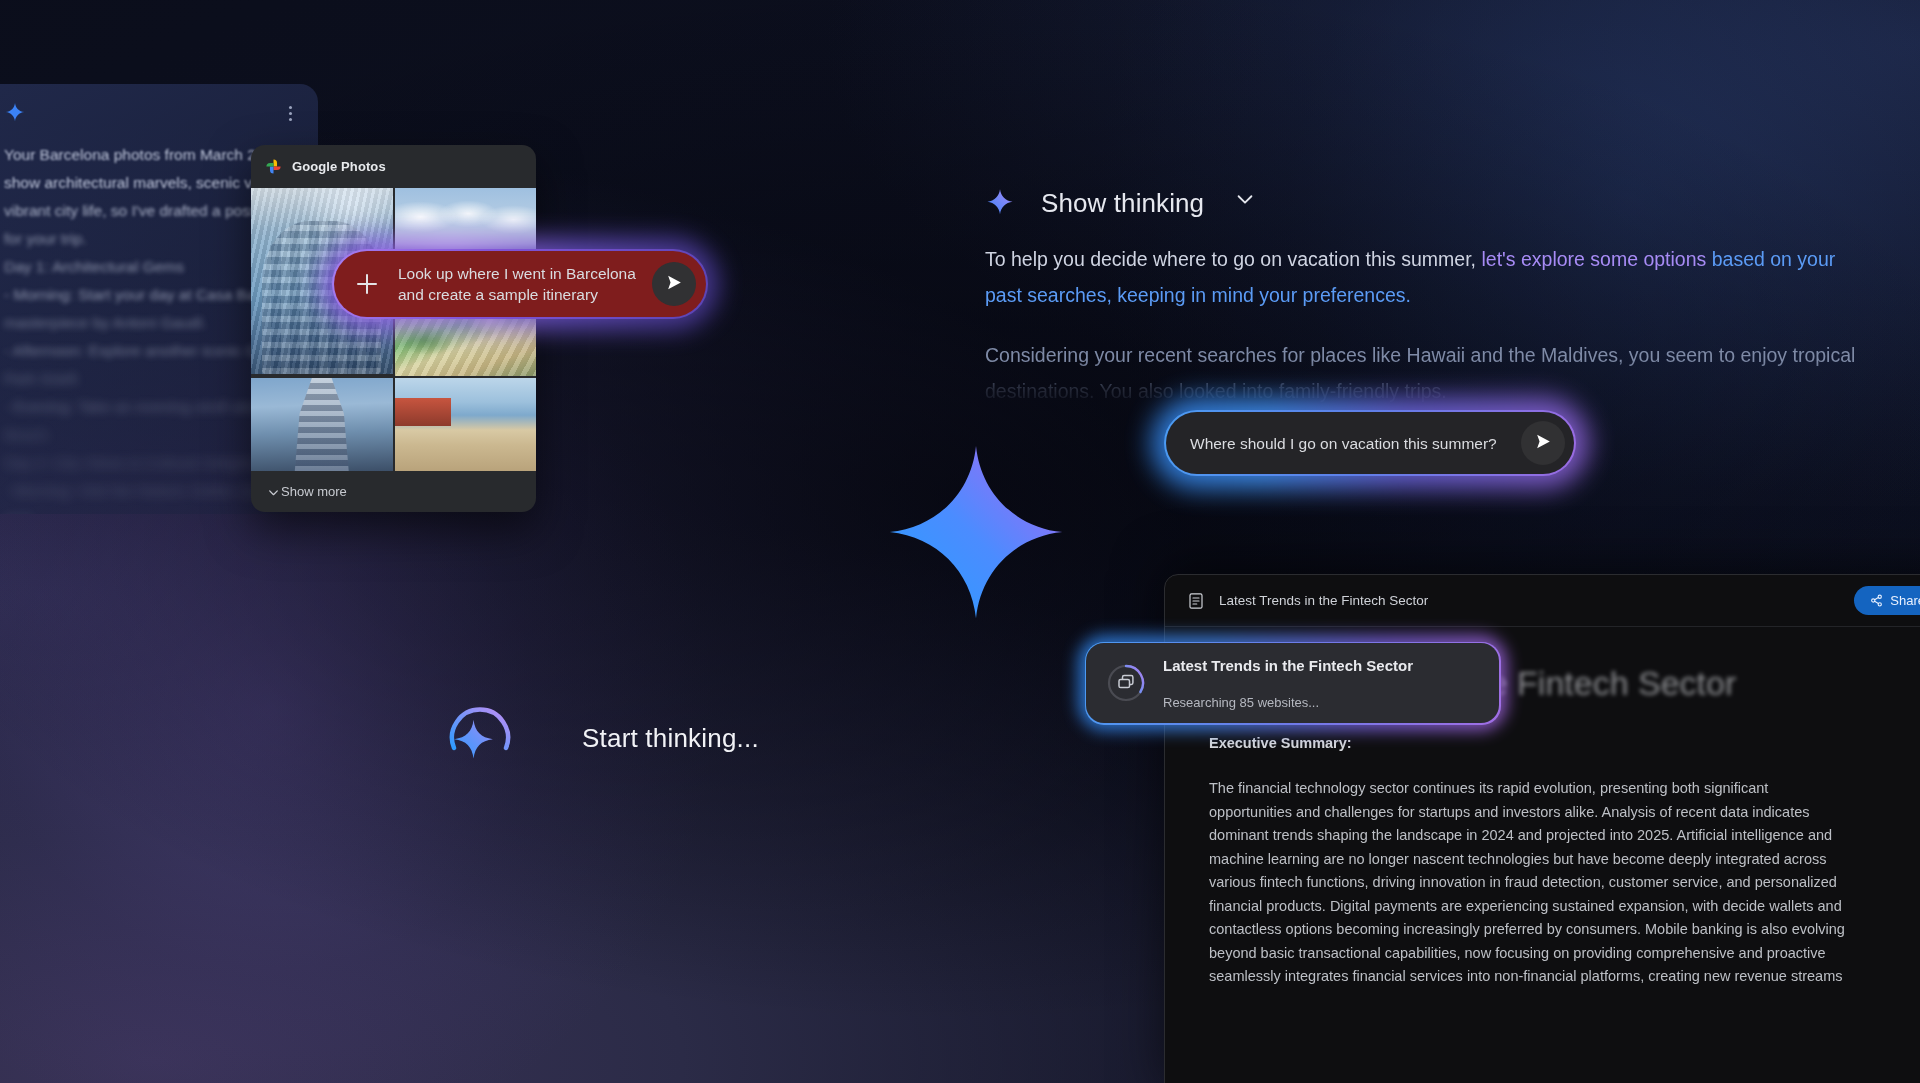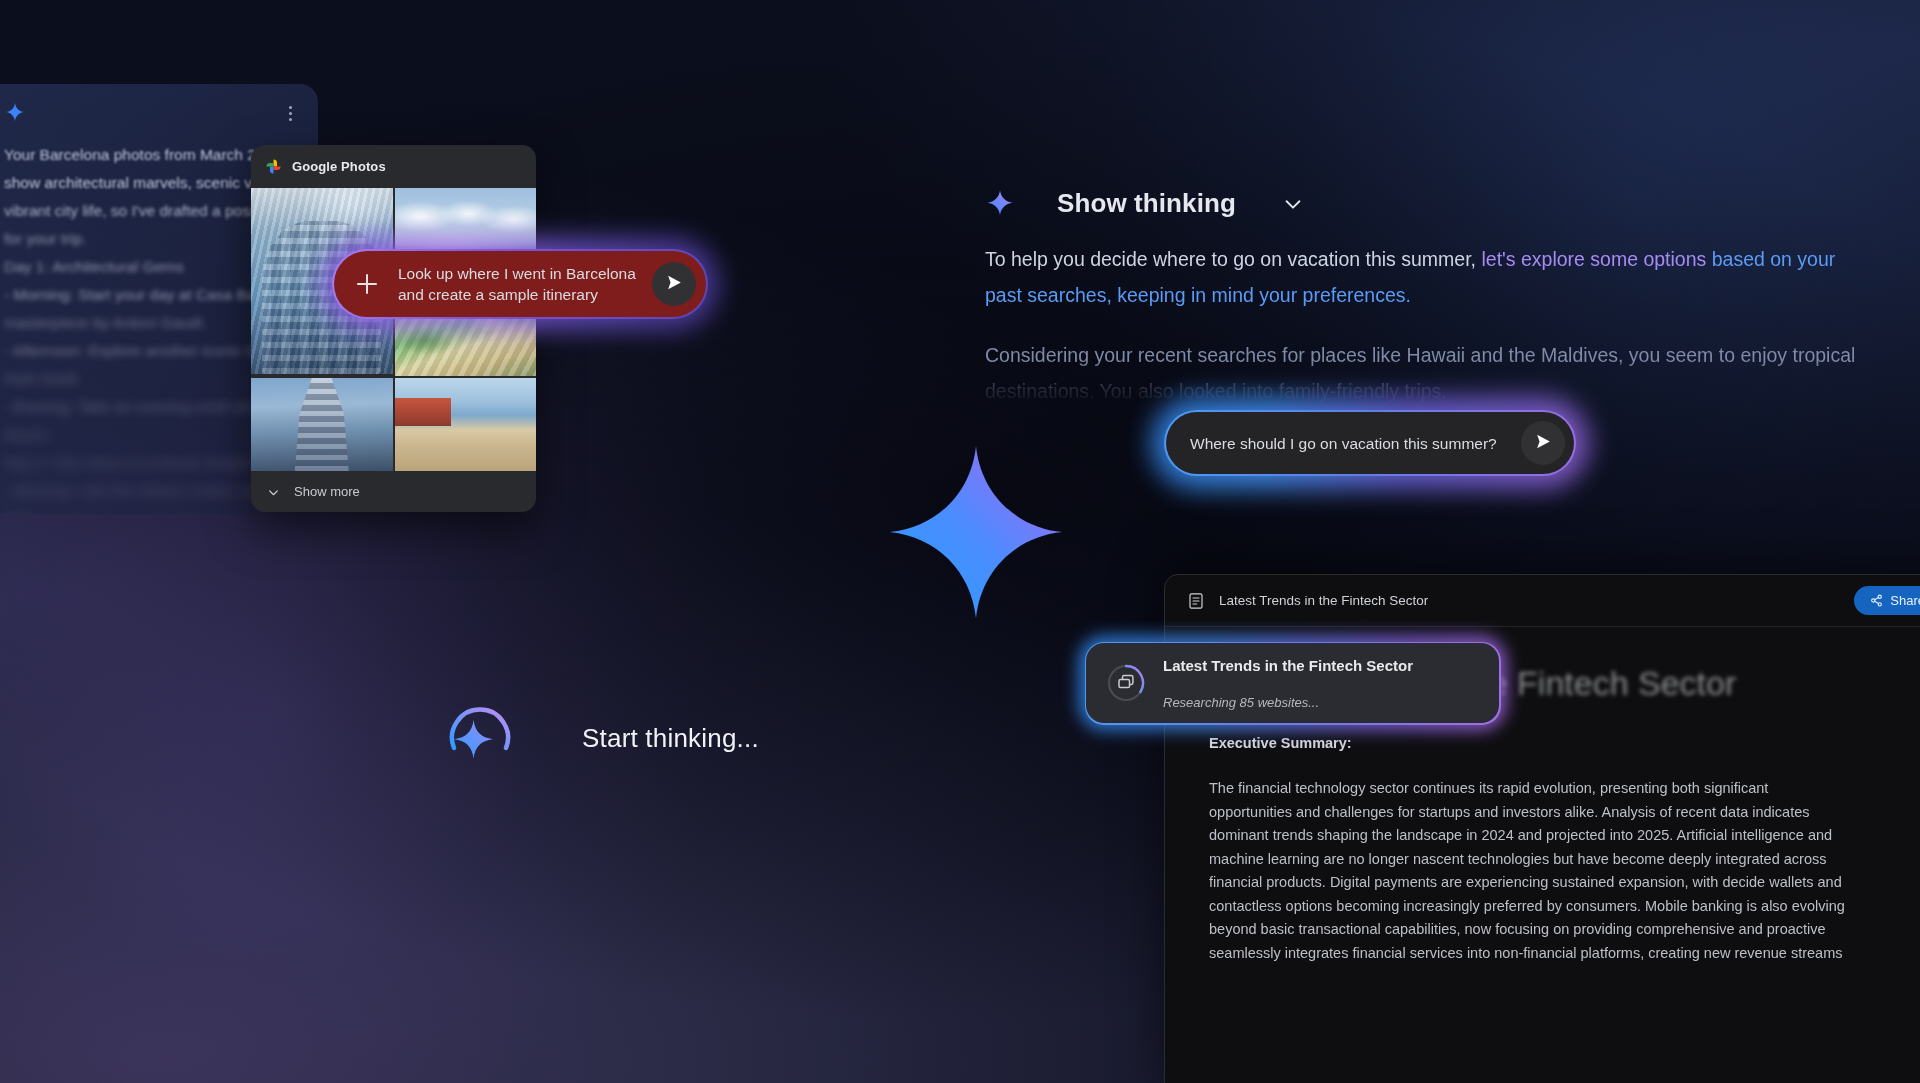--- a/index.html
+++ b/index.html
@@ -67,21 +67,21 @@
     position:absolute; left:251px; top:145px; width:285px;
     background:#282a2d; border-radius:14px; overflow:hidden;
     box-shadow:0 18px 44px rgba(0,0,0,.55);
   }
   .photos-head { display:flex; align-items:center; gap:10px; padding:13px 14px; }
   .gp-logo { width:17px; height:17px; position:relative; flex:none; }
   .photos-title { color:#e8eaed; font-size:13px; font-weight:600; letter-spacing:.1px; }
   .photo-grid { display:grid; grid-template-columns:1fr 1fr; gap:2px; }
   .ph { height:93px; position:relative; overflow:hidden; }
   .ph.tall { height:186px; grid-row:span 2; }
-  .photos-foot { display:flex; align-items:center; gap:14px; padding:13px 16px; }
+  .photos-foot { display:flex; align-items:center; gap:1px; padding:13px 16px; }
   .chev { width:13px; height:13px; }
   .show-more { color:#c8cbd1; font-size:13px; }
 
   
   .art-casa {
     position:absolute; inset:0;
     background:
       linear-gradient(180deg, rgba(255,255,255,.35) 0%, rgba(255,255,255,0) 22%),
       repeating-linear-gradient(102deg, rgba(255,255,255,.10) 0 3px, rgba(0,0,0,.10) 3px 7px),
       radial-gradient(60% 40% at 70% 8%, #cfe0f0 0%, rgba(150,185,215,0) 60%),
@@ -167,21 +167,21 @@
   .plus-btn::before{ left:9px; right:9px; top:18px; height:2px; }
   .plus-btn::after{ top:9px; bottom:9px; left:18px; width:2px; }
   .prompt-text { flex:1; color:#dadce0; font-size:15.5px; line-height:21px; }
   .send-btn {
     width:44px; height:44px; flex:none; border-radius:50%; background:#313133;
     display:flex; align-items:center; justify-content:center;
   }
 
   
   .thinking-block { position:absolute; left:985px; top:188px; width:880px; }
-  .thinking-head { display:flex; align-items:center; gap:42px;font-weight:bold; }
+  .thinking-head { display:flex; align-items:flex-start; gap:26px; }
   .spark-md { width:30px; height:30px; flex:none; }
   .thinking-label { color:#e6e8ef; font-size:26px; letter-spacing:.1px; }
   .chev-lg { width:22px; height:22px; margin-left:4px; }
   .think-p { margin-top:22px; font-size:19.5px; line-height:36px; }
   .think-p .plain { color:#cfd4e2; }
   .think-p .hl1 { color:#a78bf5; }
   .think-p .hl2 { color:#5b9bf5; }
   .think-p2 { margin-top:24px; color:#7e8aa6; font-size:19.5px; line-height:36px; }
   .fade-mask { -webkit-mask-image:linear-gradient(180deg,#000 0%,#000 32%,rgba(0,0,0,.25) 72%,rgba(0,0,0,0) 100%);
                mask-image:linear-gradient(180deg,#000 0%,#000 32%,rgba(0,0,0,.25) 72%,rgba(0,0,0,0) 100%); }
@@ -252,21 +252,21 @@
   .toast .ring {
     position:absolute; inset:-1.5px; border-radius:19px;
     background:linear-gradient(105deg,#4b9bf2 0%,#6f7ae8 52%,#a06ee4 100%);
   }
   .toast .body {
     position:absolute; inset:0; border-radius:18px; background:#2b2c31;
     display:flex; align-items:center; gap:17px; padding:0 20px;
   }
   .toast-ico { width:40px; height:40px; flex:none; position:relative; }
   .toast-title { color:#e9eaee; font-size:15px; font-weight:600; }
-  .toast-sub { color:#b5b8c0; font-size:13px; margin-top:21px;font-style:italic; }
+  .toast-sub { color:#b5b8c0; font-size:13px; margin-top:21px; }
 </style>
 </head>
 <body>
 
 <div class="bg">
   <div class="bg-base"></div>
   <div class="bg-purple-glow"></div>
   <div class="bg-navy-glow"></div>
   <div class="bg-vignette"></div>
 </div>
@@ -456,20 +456,21 @@
     </span>
   </div>
   <div class="doc-body">
     <div class="doc-title g2">Latest Trends in the Fintech Sector</div>
     <div class="doc-sub g0">Executive Summary:</div>
     <div class="doc-para">
       <div class="doc-line g0">The financial technology sector continues its rapid evolution, presenting both significant</div>
       <div class="doc-line g0">opportunities and challenges for startups and investors alike. Analysis of recent data indicates</div>
       <div class="doc-line g0">dominant trends shaping the landscape in 2024 and projected into 2025. Artificial intelligence and</div>
       <div class="doc-line g0">machine learning are no longer nascent technologies but have become deeply integrated across</div>
+      <div class="doc-line g0">various fintech functions, driving innovation in fraud detection, customer service, and personalized</div>
       <div class="doc-line g0">financial products. Digital payments are experiencing sustained expansion, with decide wallets and</div>
       <div class="doc-line g0">contactless options becoming increasingly preferred by consumers. Mobile banking is also evolving</div>
       <div class="doc-line g0">beyond basic transactional capabilities, now focusing on providing comprehensive and proactive</div>
       <div class="doc-line g0">seamlessly integrates financial services into non-financial platforms, creating new revenue streams</div>
     </div>
   </div>
 </div>
 
 <div class="toast">
   <div class="glow"></div>

